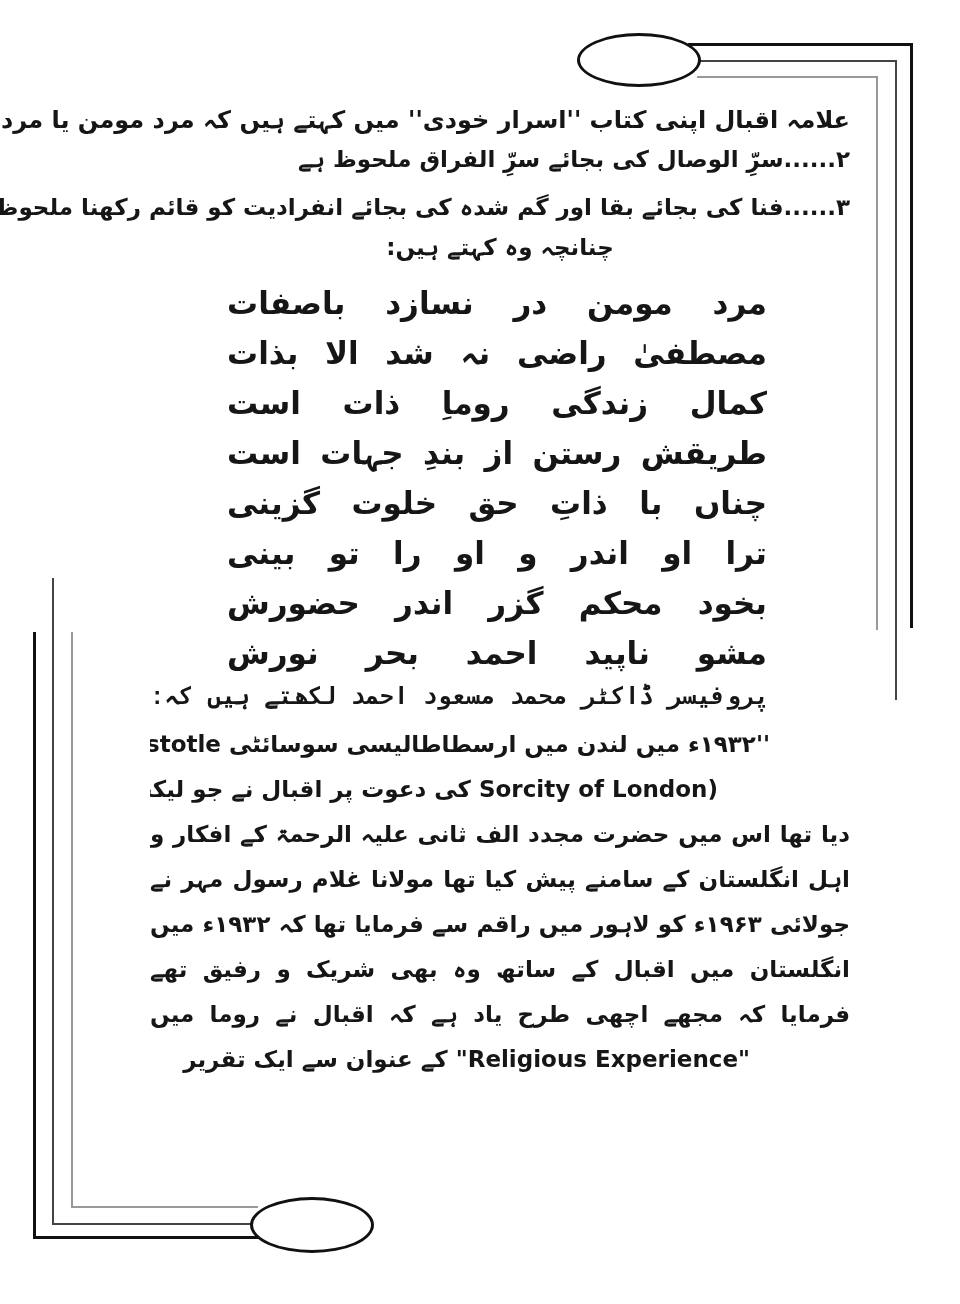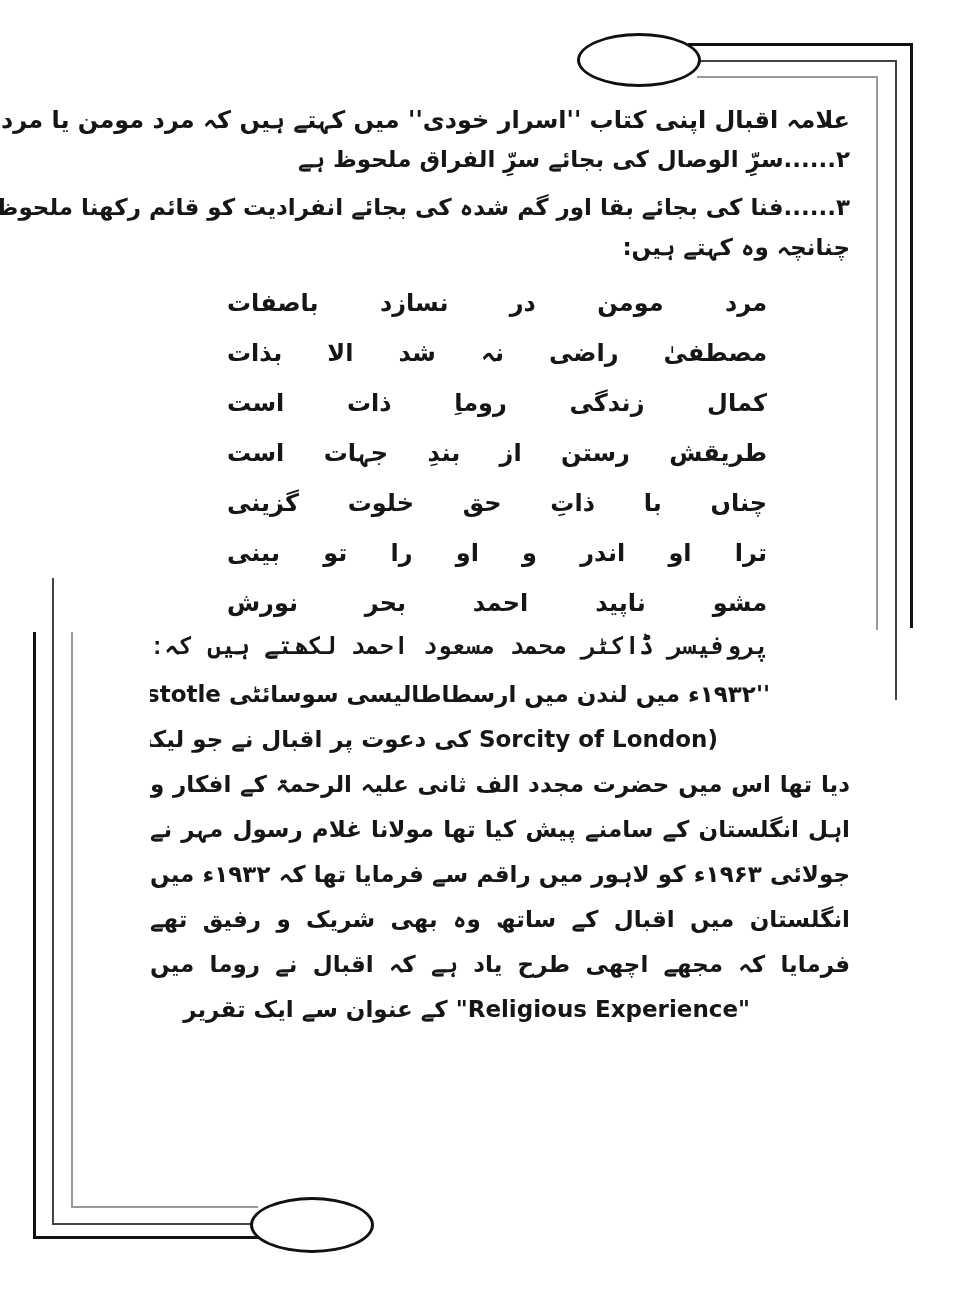--- a/index.html
+++ b/index.html
@@ -65,31 +65,31 @@
     margin-bottom: 10px !important;
   }
   .pt1 { margin-top: 20px !important; margin-right: 85px; }
   .pt2 { margin-right: 105px; }
   .pt3 { margin-right: 72px; margin-bottom: 0 !important; }
 
   .lead {
     font-size: 23px;
     font-weight: bold;
     line-height: 38px;
-    text-align: right;
+    text-align: center;
     white-space: nowrap;
     margin-top: 2px !important;
   }
 
   .poem {
     width: 540px;
     margin: 12px 83px 0 auto;
   }
   .verse {
-    font-size: 24px;
+    font-size: 31px;
     font-weight: bold;
     line-height: 50px;
     height: 50px;
     text-align: justify;
     text-align-last: justify;
     text-justify: inter-word;
     overflow: hidden;
   }
 
   .attr {
@@ -147,20 +147,21 @@
 
     <p class="lead">چنانچہ وہ کہتے ہیں:</p>
 
     <div class="poem">
       <p class="verse">مرد مومن در نسازد باصفات</p>
       <p class="verse">مصطفیٰ راضی نہ شد الا بذات</p>
       <p class="verse">کمال زندگی روماِ ذات است</p>
       <p class="verse">طریقش رستن از بندِ جہات است</p>
       <p class="verse">چناں با ذاتِ حق خلوت گزینی</p>
       <p class="verse">ترا او اندر و او را تو بینی</p>
+      <p class="verse">بخود محکم گزر اندر حضورش</p>
       <p class="verse">مشو ناپید احمد بحر نورش</p>
     </div>
 
     <p class="attr">پروفیسر ڈاکٹر محمد مسعود احمد لکھتے ہیں کہ:</p>
 
     <div class="quote">
       <p class="ql q1">''۱۹۳۲ء میں لندن میں ارسطاطالیسی سوسائٹی ‎(Aristotle</p>
       <p class="ql q2">Sorcity of London)‎ کی دعوت پر اقبال نے جو لیکچر</p>
       <p class="ql">دیا تھا اس میں حضرت مجدد الف ثانی علیہ الرحمۃ کے افکار و خیالات کو</p>
       <p class="ql">اہل انگلستان کے سامنے پیش کیا تھا مولانا غلام رسول مہر نے ۱۴؍</p>

